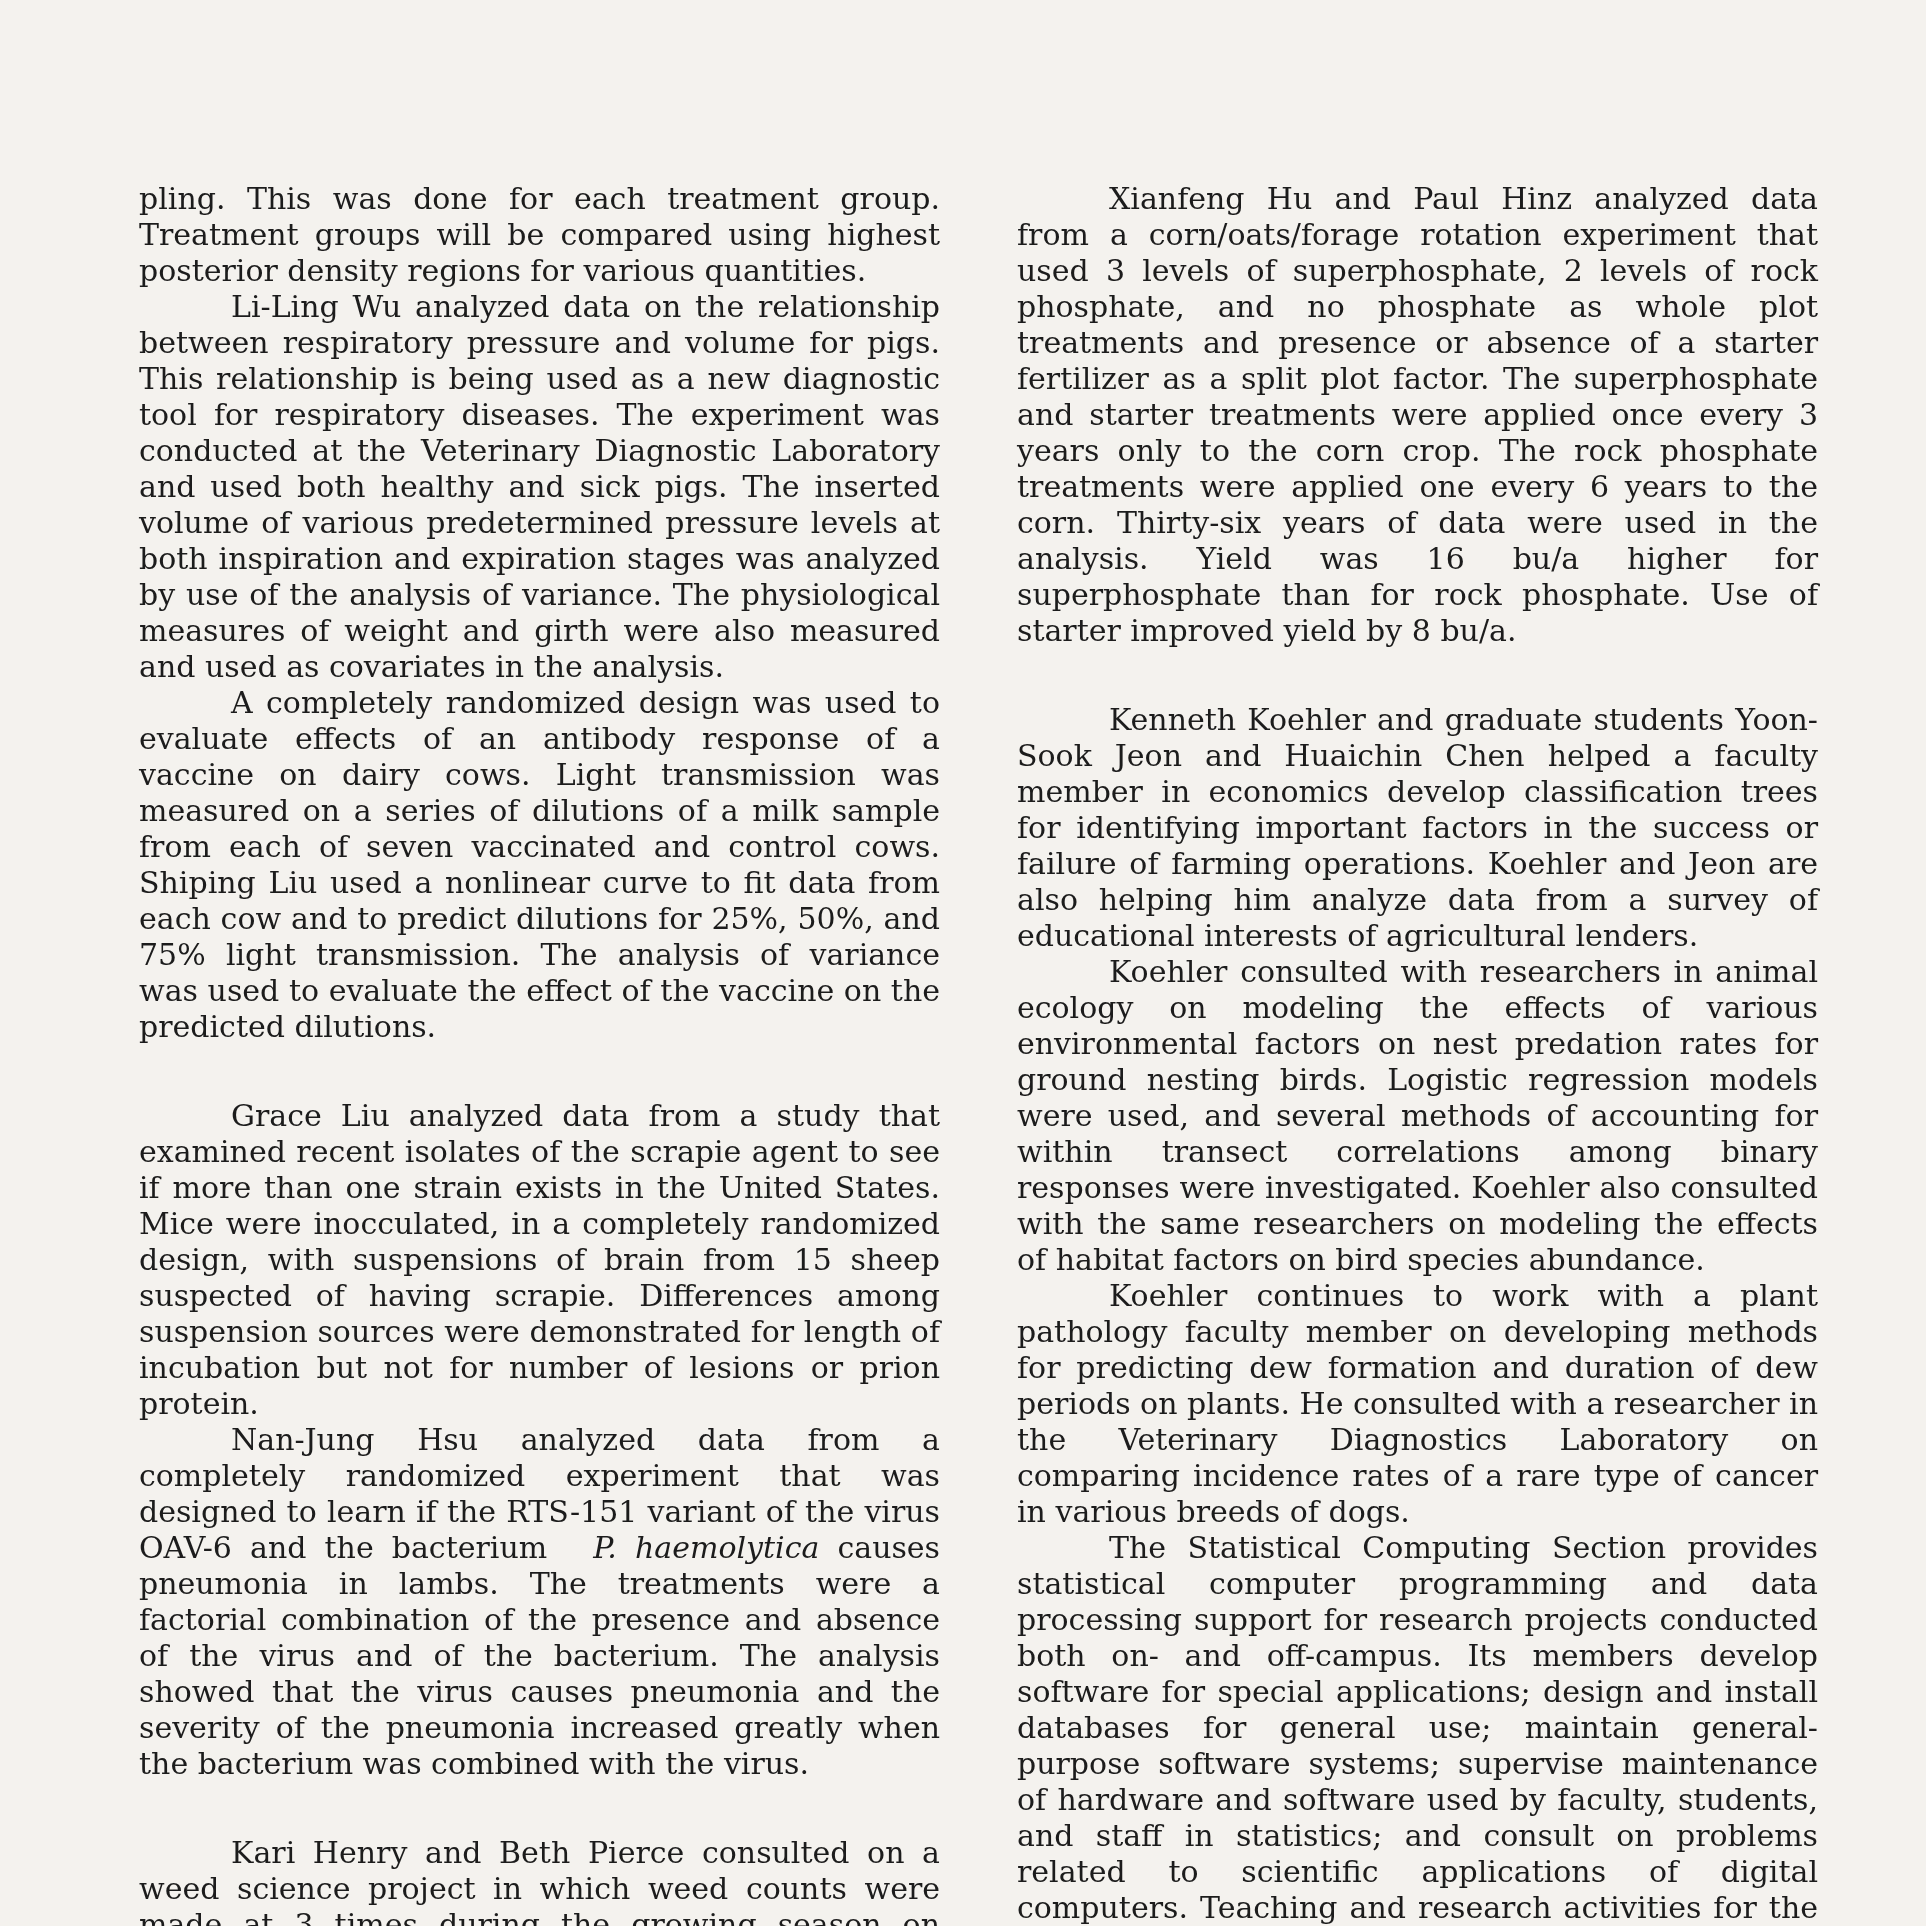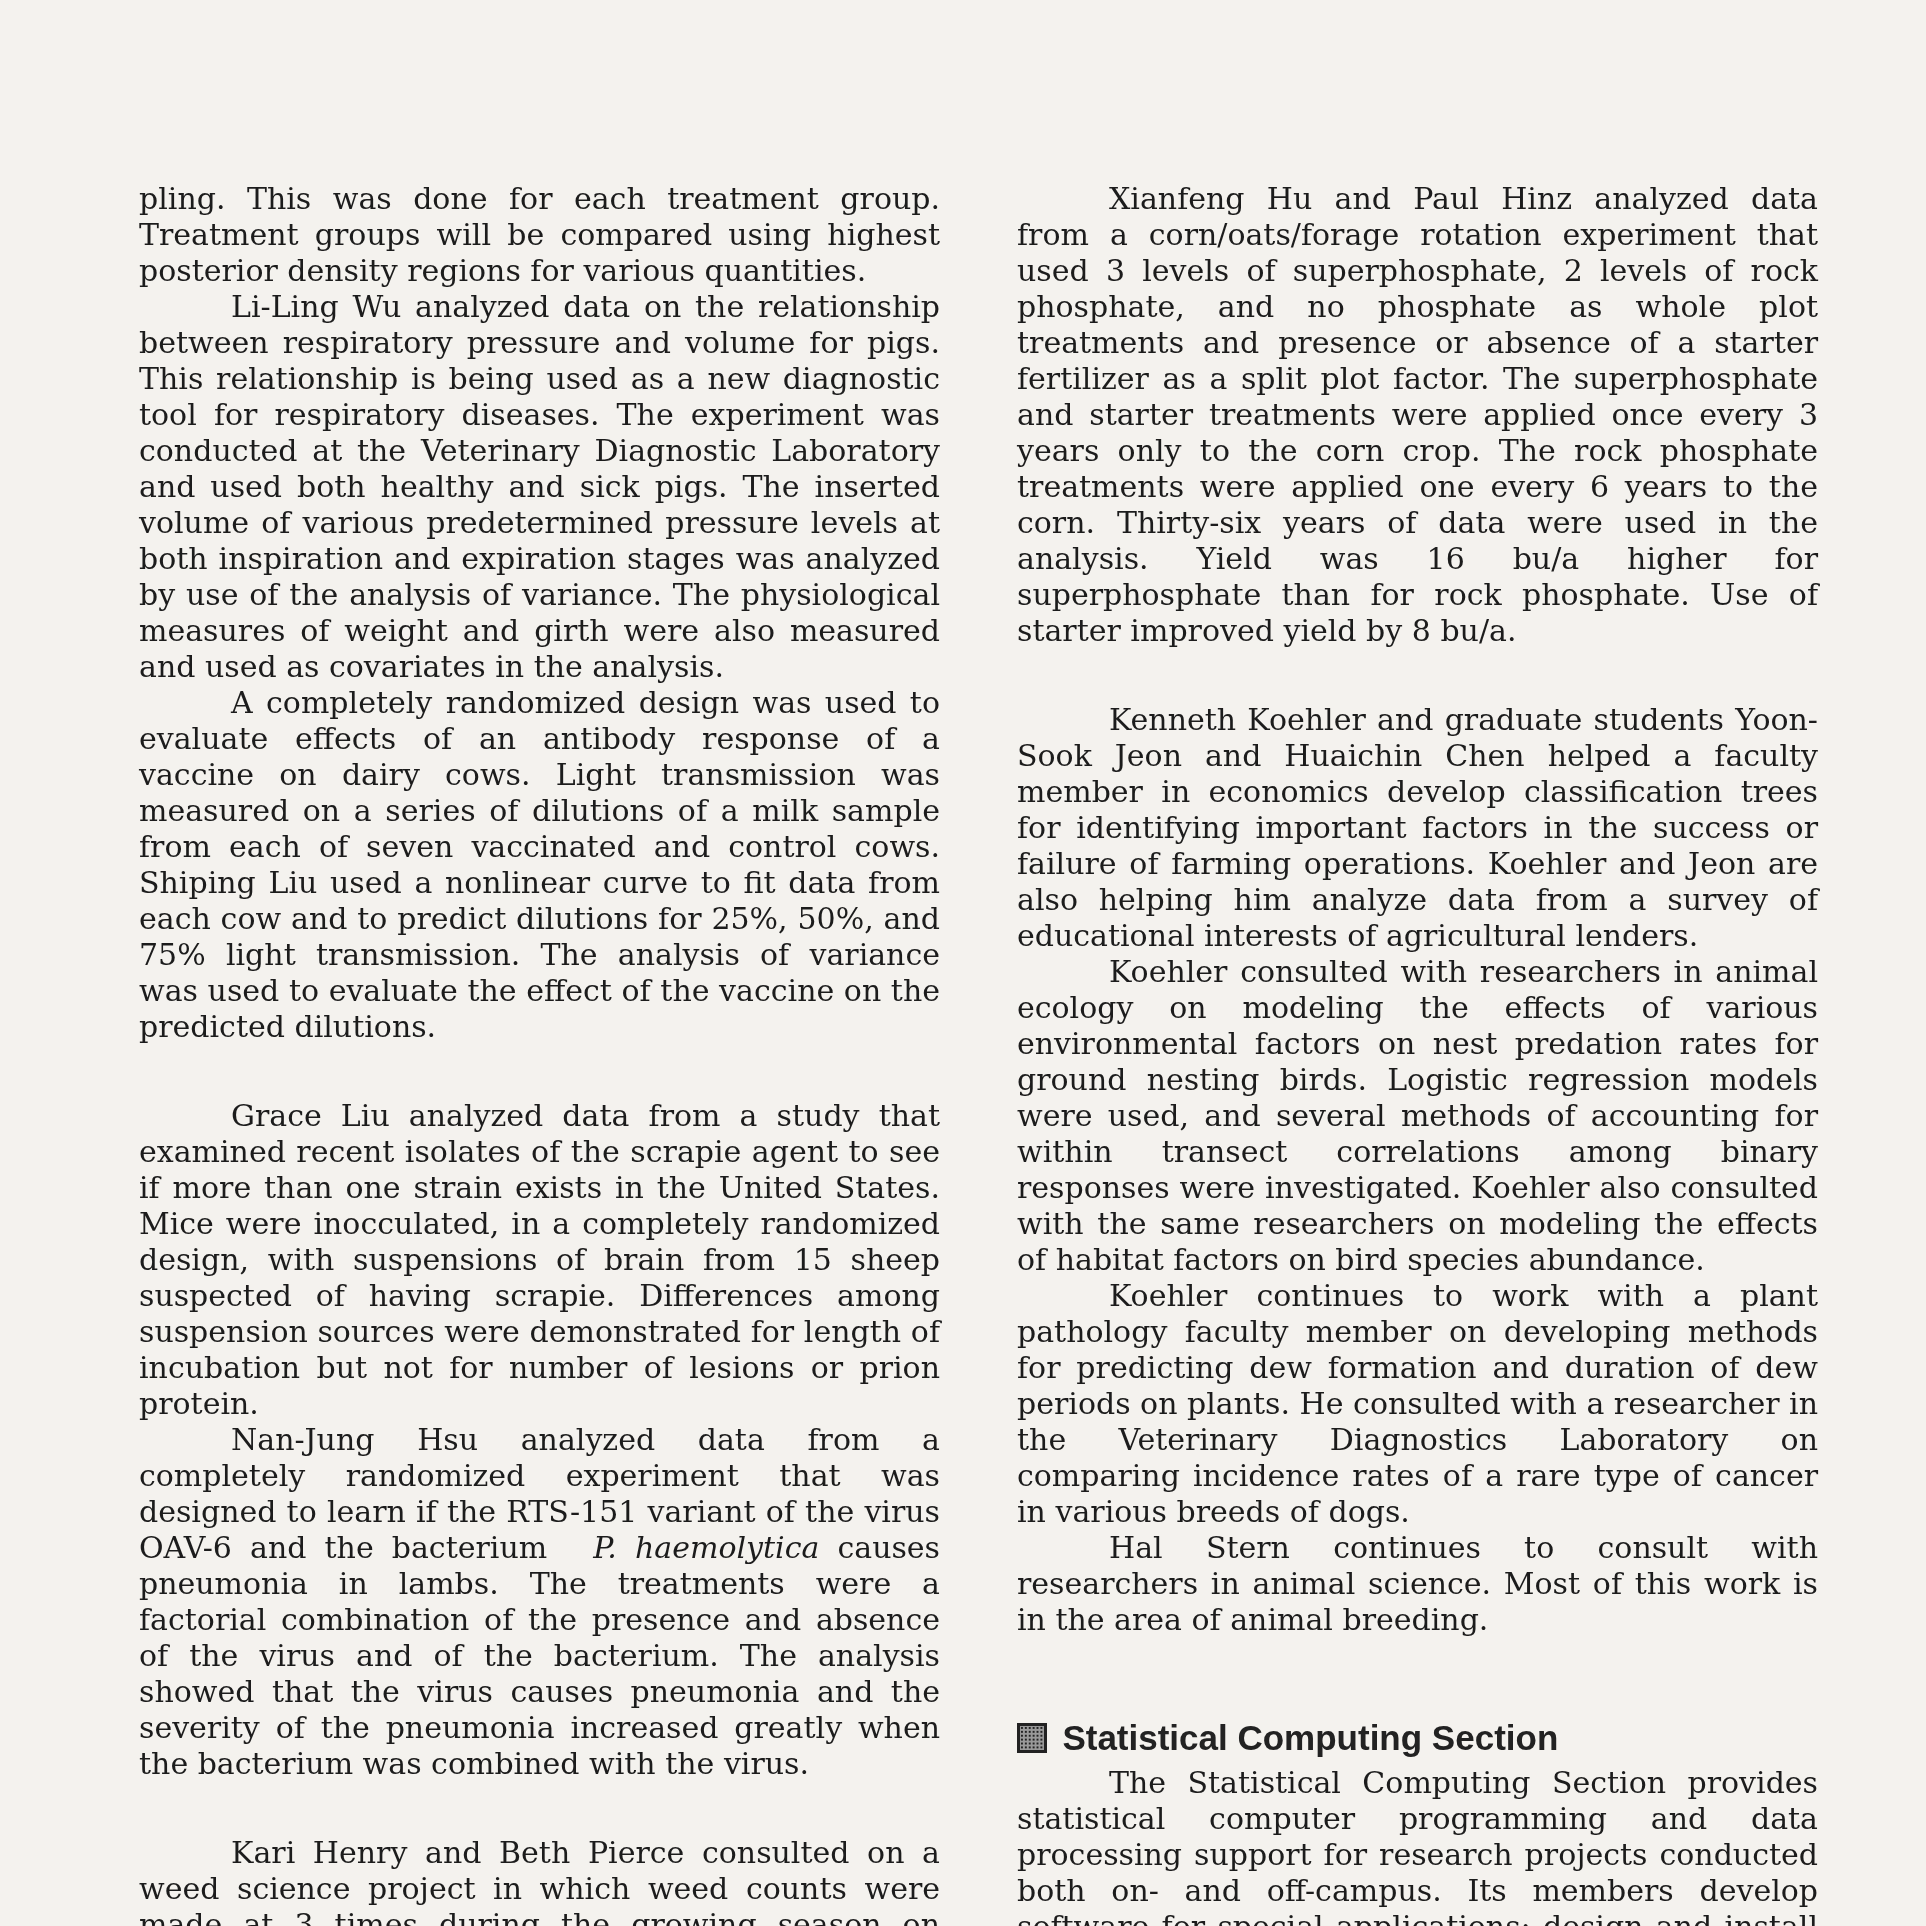--- a/index.html
+++ b/index.html
@@ -46,22 +46,17 @@
   <p><span>Nan-Jung Hsu analyzed data from a completely randomized experiment that was designed to learn if the RTS-151 variant of the virus OAV-6 and the bacterium </span><em>P. haemolytica</em><span> causes pneumonia in lambs. The treatments were a factorial combination of the presence and absence of the virus and of the bacterium. The analysis showed that the virus causes pneumonia and the severity of the pneumonia increased greatly when the bacterium was combined with the virus.</span></p>
   <p class="gap">Kari Henry and Beth Pierce consulted on a weed science project in which weed counts were made at 3 times during the growing season on treatments that were a factorial combination of 3 tillage methods, 2 cropping systems, and 3 weed management systems. A split split plot analysis of variance was recommended with the tillages as the whole plot factor, cropping and weed management systems as split plot factors, and time of measurement as the split split plot factor.</p>
 
 </div>
 
 <div class="column col-right">
   <p>Xianfeng Hu and Paul Hinz analyzed data from a corn/oats/forage rotation experiment that used 3 levels of superphosphate, 2 levels of rock phosphate, and no phosphate as whole plot treatments and presence or absence of a starter fertilizer as a split plot factor. The superphosphate and starter treatments were applied once every 3 years only to the corn crop. The rock phosphate treatments were applied one every 6 years to the corn. Thirty-six years of data were used in the analysis. Yield was 16 bu/a higher for superphosphate than for rock phosphate. Use of starter improved yield by 8 bu/a.</p>
   <p class="gap">Kenneth Koehler and graduate students Yoon-Sook Jeon and Huaichin Chen helped a faculty member in economics develop classification trees for identifying important factors in the success or failure of farming operations. Koehler and Jeon are also helping him analyze data from a survey of educational interests of agricultural lenders.</p>
   <p>Koehler consulted with researchers in animal ecology on modeling the effects of various environmental factors on nest predation rates for ground nesting birds. Logistic regression models were used, and several methods of accounting for within transect correlations among binary responses were investigated. Koehler also consulted with the same researchers on modeling the effects of habitat factors on bird species abundance.</p>
   <p>Koehler continues to work with a plant pathology faculty member on developing methods for predicting dew formation and duration of dew periods on plants. He consulted with a researcher in the Veterinary Diagnostics Laboratory on comparing incidence rates of a rare type of cancer in various breeds of dogs.</p>
-  <p>Hal Stern continues to consult with researchers in animal science. Most of this work is in the area of animal breeding.</p>
 
-  <div class="section-heading">
-    <span class="heading-square"></span>
-    <span>Statistical Computing Section</span>
-  </div>
   <p>The Statistical Computing Section provides statistical computer programming and data processing support for research projects conducted both on- and off-campus. Its members develop software for special applications; design and install databases for general use; maintain general-purpose software systems; supervise maintenance of hardware and software used by faculty, students, and staff in statistics; and consult on problems related to scientific applications of digital computers. Teaching and research activities for the section in 1995-96 were led by William J. Kennedy and Mervyn Marasinghe (see pp. 17).</p>
 
 </div>
 
 
 </body></html>

